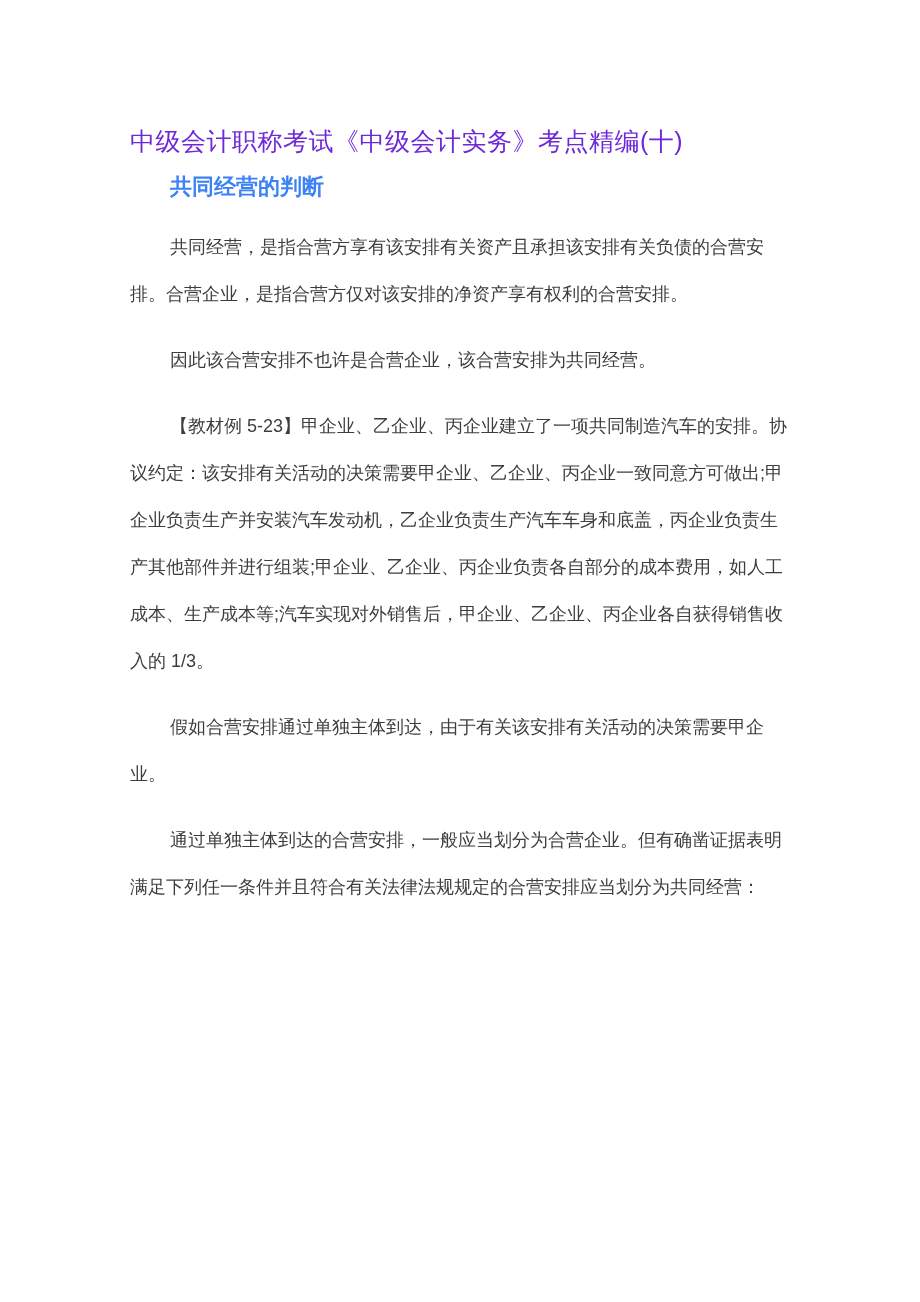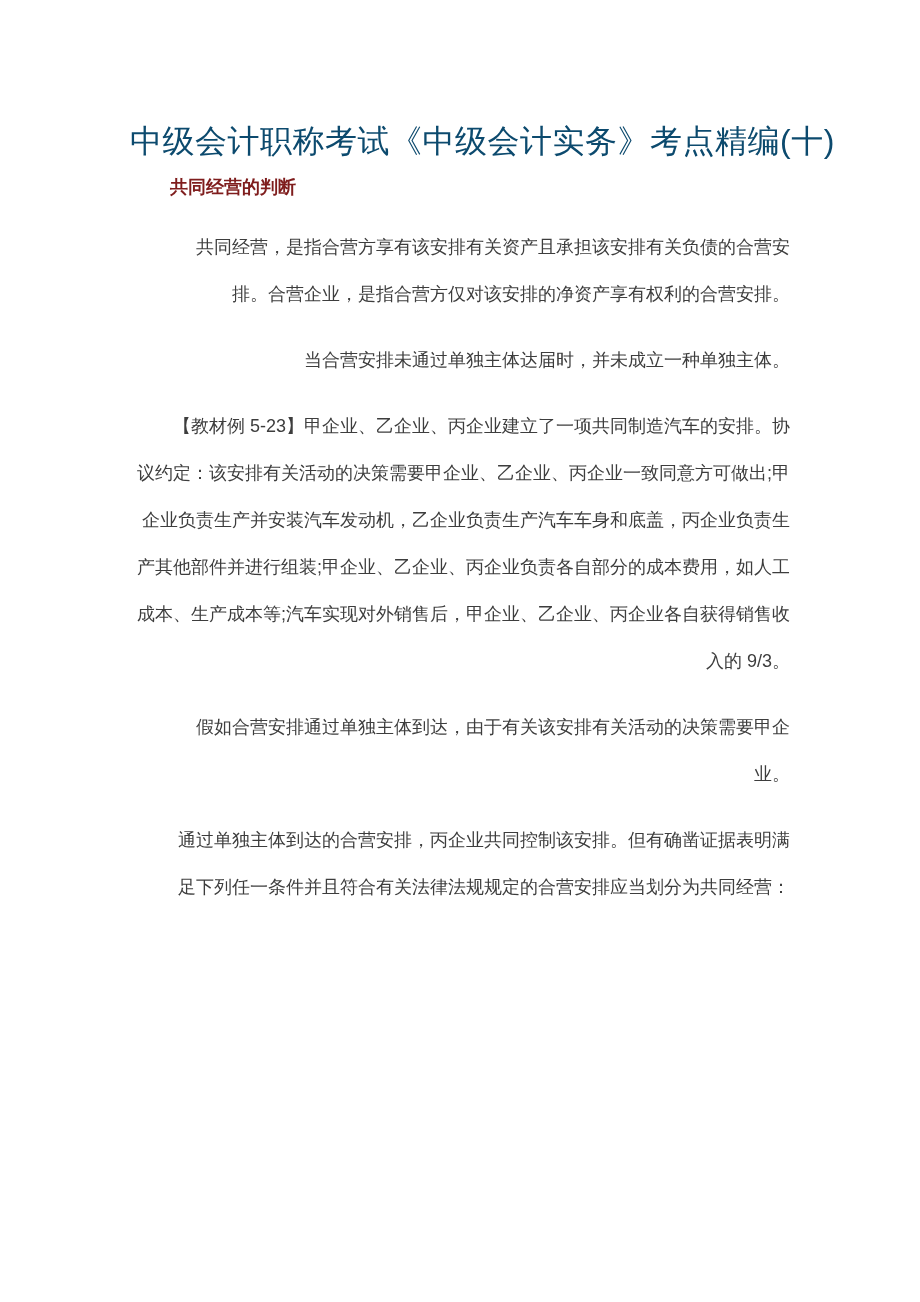--- a/index.html
+++ b/index.html
@@ -16,57 +16,57 @@
   }
   .page {
     box-sizing: border-box;
     width: 920px;
     height: 1302px;
     padding: 121px 130px 0 130px;
     background: #ffffff;
   }
   .doc-title {
     margin: 0 0 12px 0;
-    font-size: 32px;
+    font-size: 25px;
     font-weight: 400;
     line-height: 41px;
     letter-spacing: 0.5px;
-    color: #0c4a6e;
+    color: #6d28d9;
     white-space: nowrap;
   }
   .doc-heading {
     margin: 0 0 24px 0;
-    font-size: 18px;
+    font-size: 22px;
     font-weight: 700;
     line-height: 26px;
     text-indent: 40px;
-    color: #7f1d1d;
+    color: #3b82f6;
   }
   .doc-paragraph {
     margin: 0 0 19px 0;
     font-size: 18px;
     font-weight: 400;
     line-height: 47px;
     text-indent: 40px;
-    text-align: right;
+    text-align: left;
     color: #3d3d3d;
     word-break: break-all;
   }
 </style>
 </head>
 <body>
 
 <div class="page">
   <h1 class="doc-title">中级会计职称考试《中级会计实务》考点精编(十)</h1>
 
   <h2 class="doc-heading">共同经营的判断</h2>
 
   <p class="doc-paragraph">共同经营，是指合营方享有该安排有关资产且承担该安排有关负债的合营安排。合营企业，是指合营方仅对该安排的净资产享有权利的合营安排。</p>
 
-  <p class="doc-paragraph">当合营安排未通过单独主体达届时，并未成立一种单独主体。</p>
+  <p class="doc-paragraph">因此该合营安排不也许是合营企业，该合营安排为共同经营。</p>
 
-  <p class="doc-paragraph">【教材例 5-23】甲企业、乙企业、丙企业建立了一项共同制造汽车的安排。协议约定：该安排有关活动的决策需要甲企业、乙企业、丙企业一致同意方可做出;甲企业负责生产并安装汽车发动机，乙企业负责生产汽车车身和底盖，丙企业负责生产其他部件并进行组装;甲企业、乙企业、丙企业负责各自部分的成本费用，如人工成本、生产成本等;汽车实现对外销售后，甲企业、乙企业、丙企业各自获得销售收入的 9/3。</p>
+  <p class="doc-paragraph">【教材例 5-23】甲企业、乙企业、丙企业建立了一项共同制造汽车的安排。协议约定：该安排有关活动的决策需要甲企业、乙企业、丙企业一致同意方可做出;甲企业负责生产并安装汽车发动机，乙企业负责生产汽车车身和底盖，丙企业负责生产其他部件并进行组装;甲企业、乙企业、丙企业负责各自部分的成本费用，如人工成本、生产成本等;汽车实现对外销售后，甲企业、乙企业、丙企业各自获得销售收入的 1/3。</p>
 
 
   <p class="doc-paragraph">假如合营安排通过单独主体到达，由于有关该安排有关活动的决策需要甲企业。</p>
 
-  <p class="doc-paragraph">通过单独主体到达的合营安排，丙企业共同控制该安排。但有确凿证据表明满足下列任一条件并且符合有关法律法规规定的合营安排应当划分为共同经营：</p>
+  <p class="doc-paragraph">通过单独主体到达的合营安排，一般应当划分为合营企业。但有确凿证据表明满足下列任一条件并且符合有关法律法规规定的合营安排应当划分为共同经营：</p>
 </div>
 
 </body></html>

